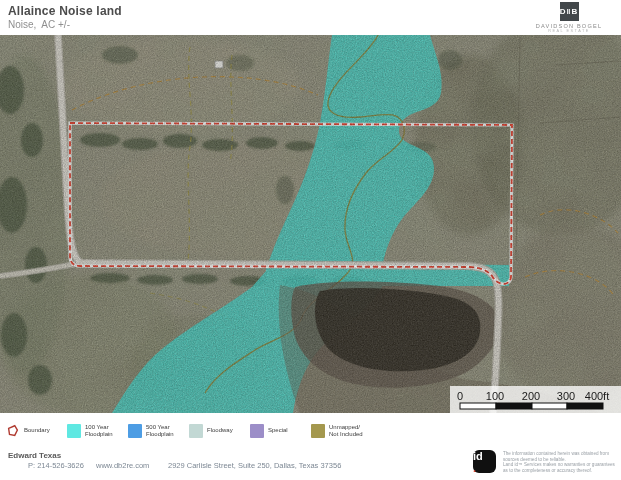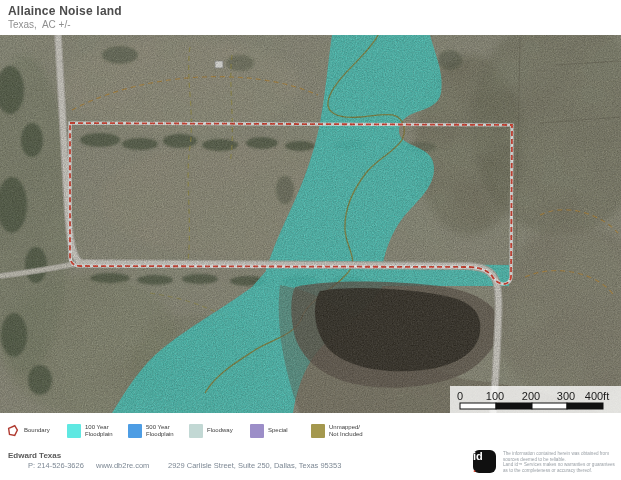--- a/index.html
+++ b/index.html
@@ -31,21 +31,26 @@
             display:flex;justify-content:center;color:#fff;font-weight:bold;font-size:11px;flex-direction:column;}
   .id-badge .dot{color:#e04a35;}
   .disclaimer{position:absolute;left:503px;top:451px;width:116px;font-size:4.6px;line-height:1.22;color:#9aa0a6;}
 </style>
 </head>
 <body>
 
 <div class="page">
 
   <div class="hdr-title">Allaince Noise land</div>
-  <div class="hdr-sub">Texas,  AC +/-</div>
+  <div class="hdr-sub">Noise,  AC +/-</div>
+  <div class="brand">
+    <div class="brand-mark">D‖B</div>
+    <div class="brand-name">DAVIDSON BOGEL</div>
+    <div class="brand-tag">REAL ESTATE</div>
+  </div>
 
   <div class="map-wrap">
     <svg width="621" height="378" viewBox="0 0 621 378">
       <defs>
         <filter id="fineDark" x="0" y="0" width="100%" height="100%">
           <feTurbulence type="fractalNoise" baseFrequency="0.9" numOctaves="2" stitchTiles="stitch"></feTurbulence>
           <feColorMatrix type="matrix" values="0 0 0 0 0  0 0 0 0 0  0 0 0 0 0  0.7 0.7 0.7 0 -0.4"></feColorMatrix>
         </filter>
         <filter id="fineLight" x="0" y="0" width="100%" height="100%">
           <feTurbulence type="fractalNoise" baseFrequency="0.8" numOctaves="2" stitchTiles="stitch" seed="7"></feTurbulence>
@@ -195,21 +200,21 @@
     </div>
     <div class="lg-item">
       <div class="lg-swatch" style="background: rgb(164, 152, 78);"></div>
       <div class="lg-label wide">Unmapped/ Not Included</div>
     </div>
   </div>
 
   <div class="ft-name">Edward Texas</div>
   <div class="ft-item ft-phone">P: 214-526-3626</div>
   <div class="ft-item ft-site">www.db2re.com</div>
-  <div class="ft-item ft-addr">2929 Carlisle Street, Suite 250, Dallas, Texas 95353</div>
+  <div class="ft-item ft-addr">2929 Carlisle Street, Suite 250, Dallas, Texas 37356</div>
 
   <div class="id-badge">
     <span>id</span>
       <span class="dot">.</span>
   </div>
   <div class="disclaimer">
     <div>The information contained herein was obtained from</div>
     <div>sources deemed to be reliable.</div>
     <div>Land id™ Services makes no warranties or guarantees</div>
     <div>as to the completeness or accuracy thereof.</div>

